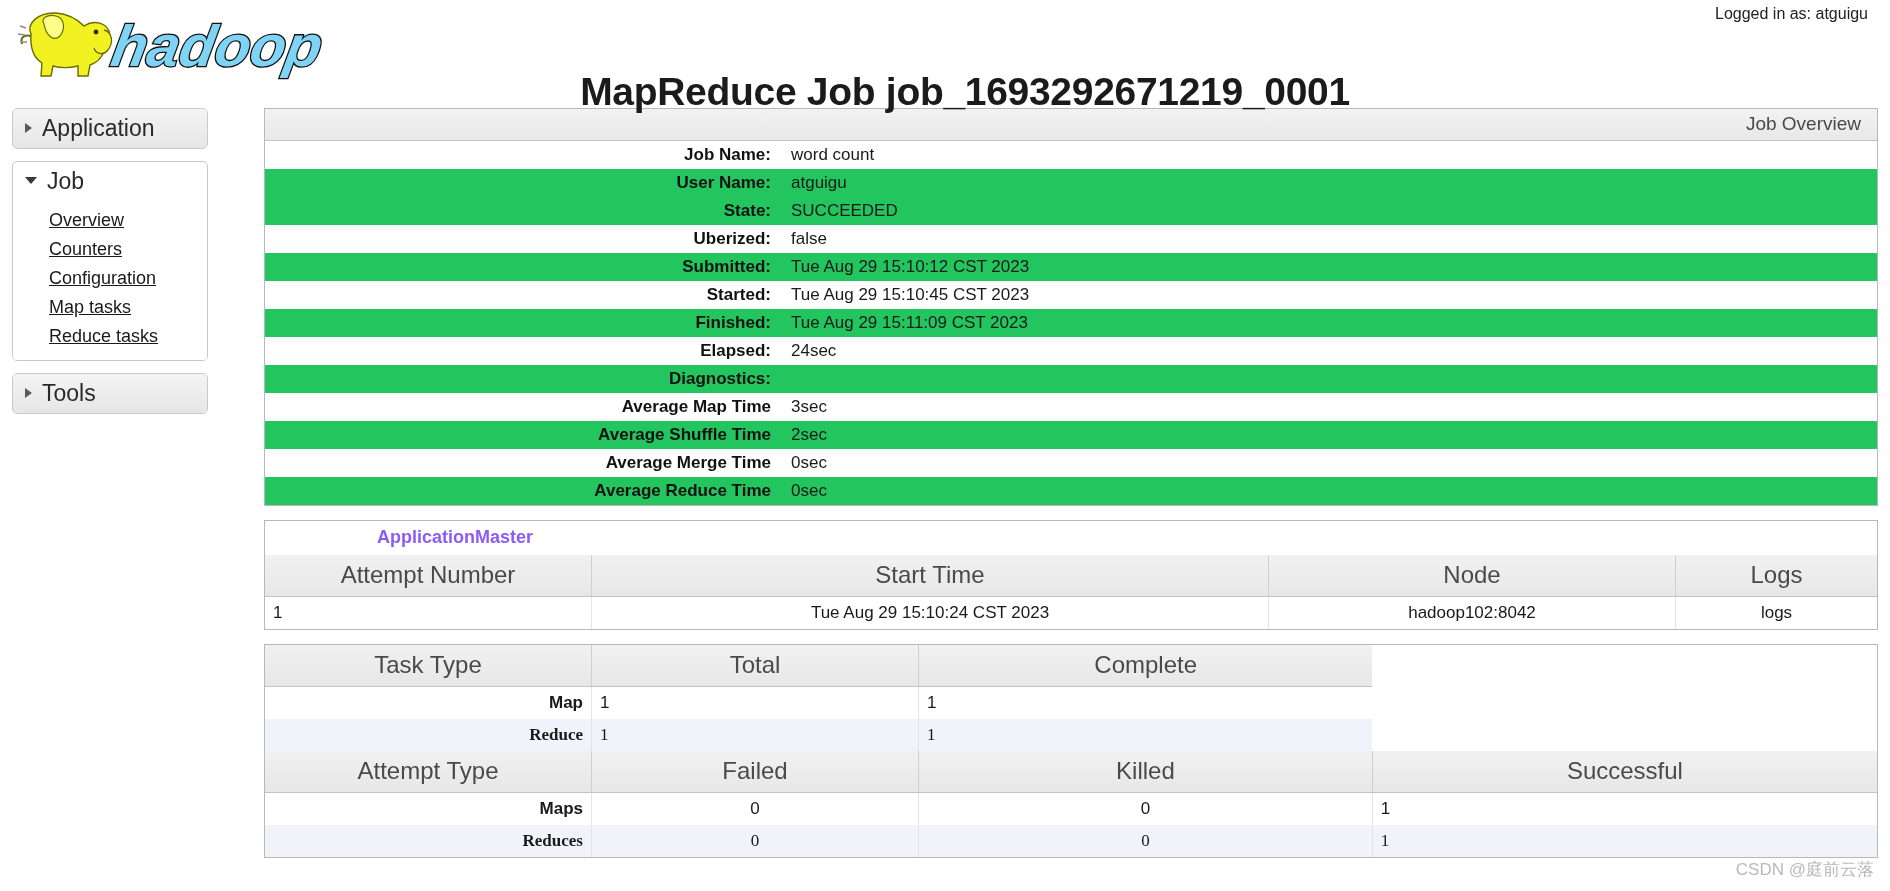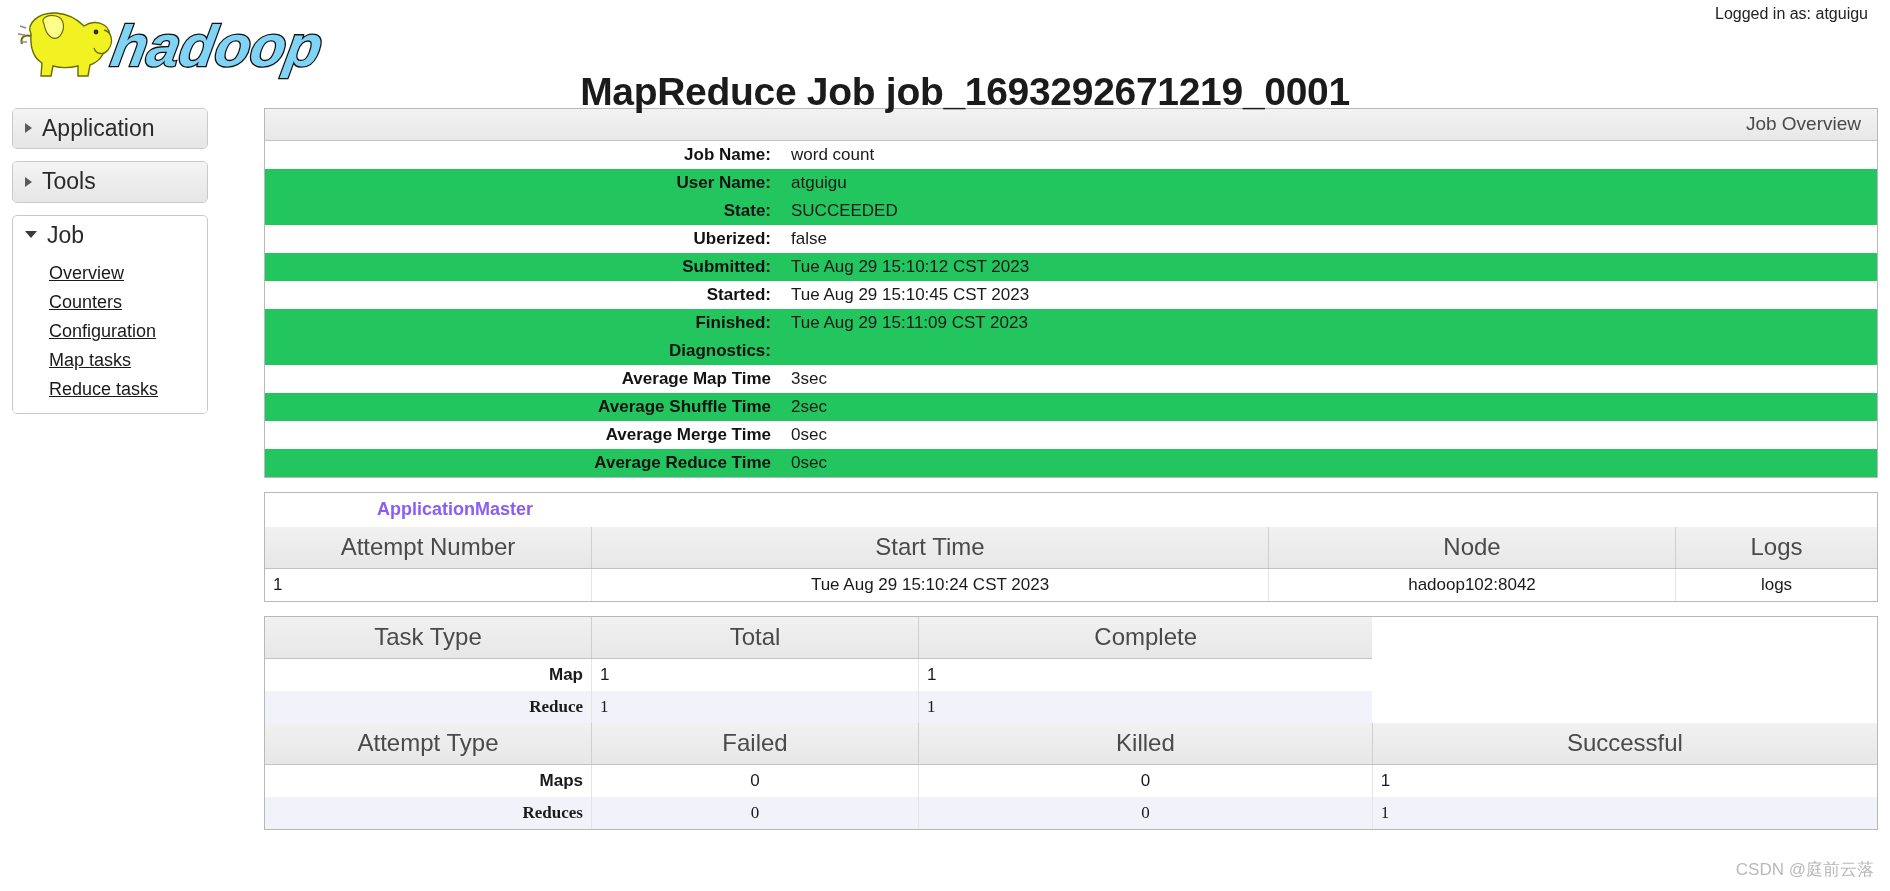--- a/index.html
+++ b/index.html
@@ -246,41 +246,41 @@
 
   <div class="sidebar">
 
     <div class="nav-block collapsed">
       <div class="nav-head">
         <span class="arrow right"></span>
         <span>Application</span>
       </div>
     </div>
 
-    <div class="nav-block collapsed">
-      <div class="nav-head">
-        <span class="arrow right"></span>
-        <span>Tools</span>
-      </div>
-    </div>
-
     <div class="nav-block">
       <div class="nav-head">
         <span class="arrow down"></span>
         <span>Job</span>
       </div>
       <div class="nav-links">
         <span class="nav-link">Overview</span>
         <span class="nav-link">Counters</span>
         <span class="nav-link">Configuration</span>
         <span class="nav-link">Map tasks</span>
         <span class="nav-link">Reduce tasks</span>
       </div>
     </div>
 
+    <div class="nav-block collapsed">
+      <div class="nav-head">
+        <span class="arrow right"></span>
+        <span>Tools</span>
+      </div>
+    </div>
+
   </div>
 
   <div class="content">
 
     <div class="panel">
       <div class="panel-head">Job Overview</div>
       <table class="kv-table">
         <tbody>
           <tr class="odd">
             <td class="k">Job Name:</td>
@@ -302,20 +302,24 @@
             <td class="k">Submitted:</td>
             <td class="v">Tue Aug 29 15:10:12 CST 2023</td>
           </tr>
           <tr class="odd">
             <td class="k">Started:</td>
             <td class="v">Tue Aug 29 15:10:45 CST 2023</td>
           </tr>
           <tr class="even">
             <td class="k">Finished:</td>
             <td class="v">Tue Aug 29 15:11:09 CST 2023</td>
+          </tr>
+          <tr class="odd">
+            <td class="k">Elapsed:</td>
+            <td class="v">24sec</td>
           </tr>
           <tr class="even">
             <td class="k">Diagnostics:</td>
             <td class="v"></td>
           </tr>
           <tr class="odd">
             <td class="k">Average Map Time</td>
             <td class="v">3sec</td>
           </tr>
           <tr class="even">

